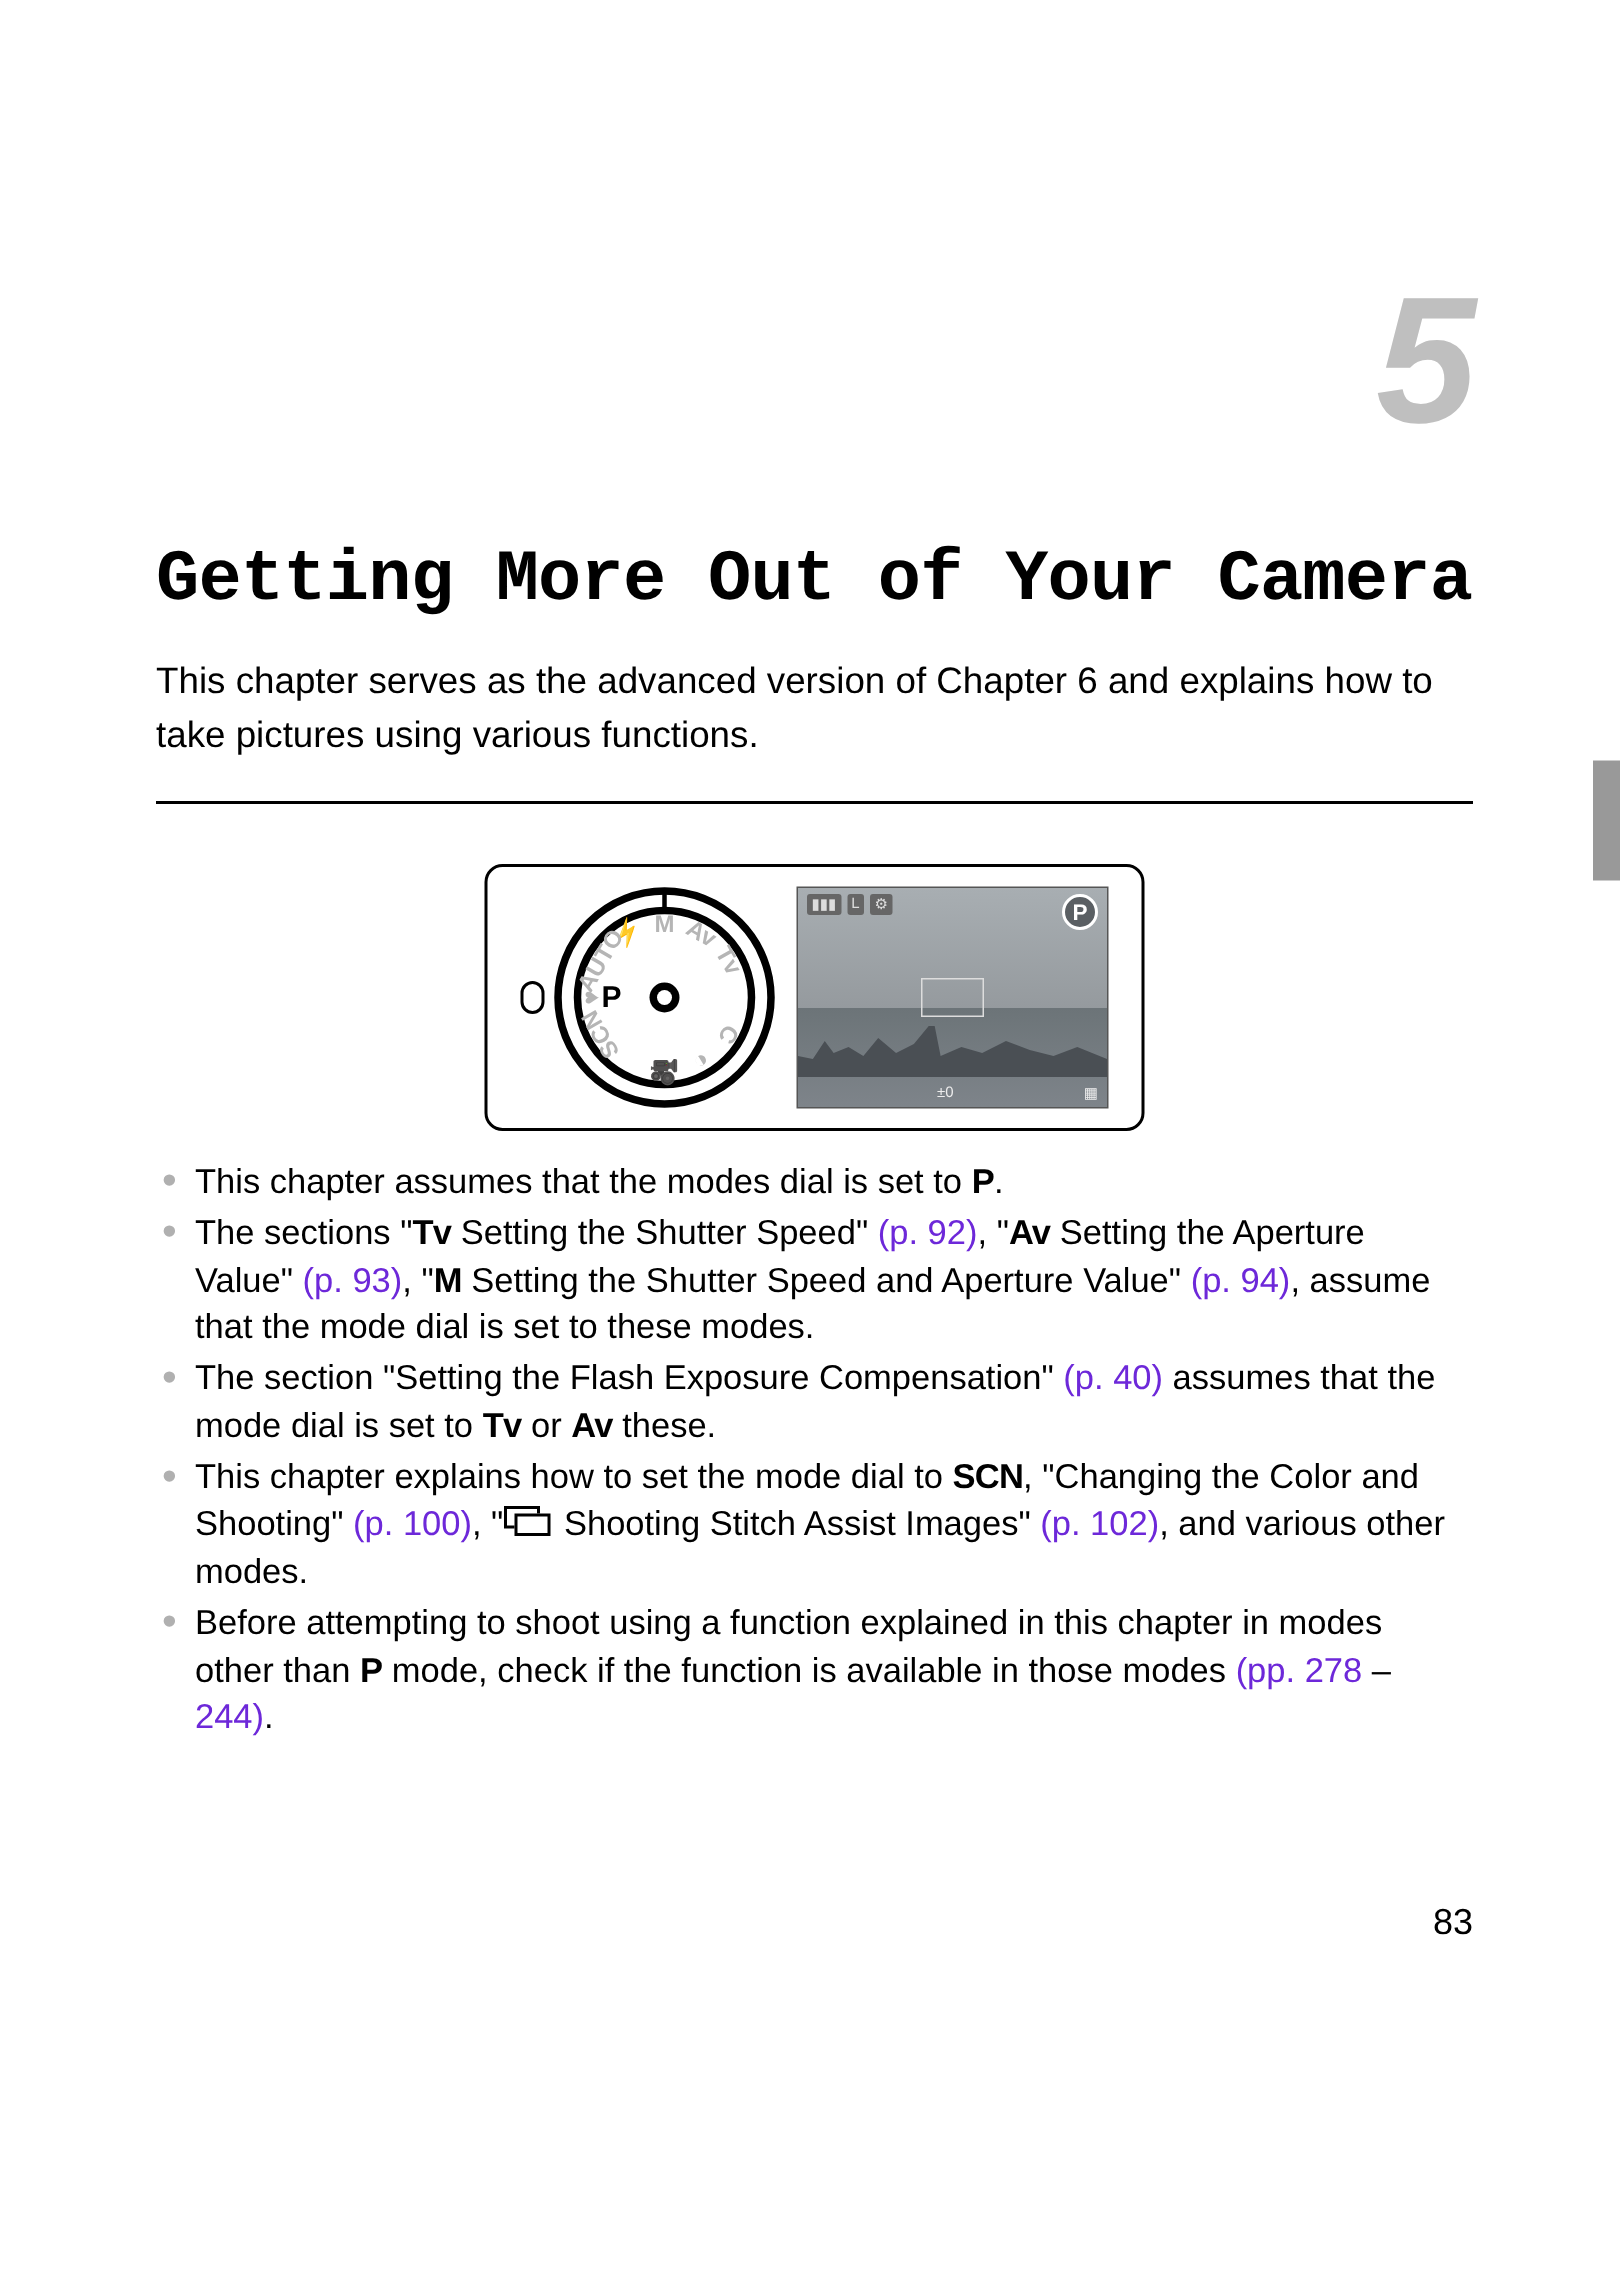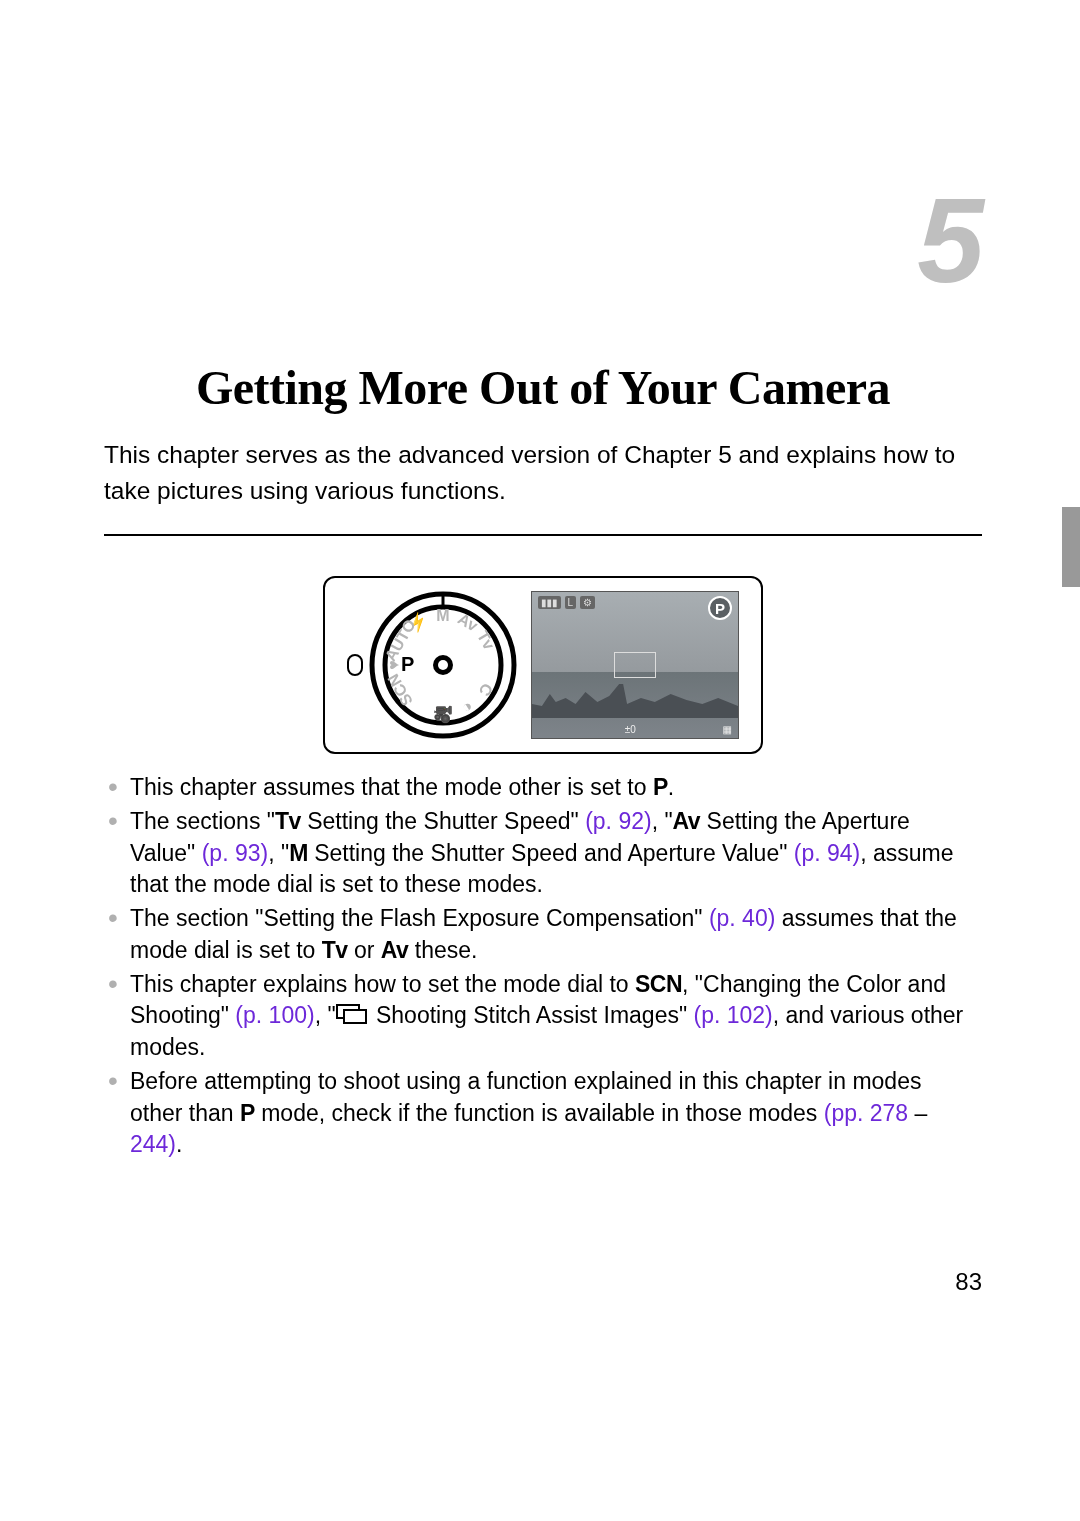--- a/index.html
+++ b/index.html
@@ -31,24 +31,24 @@
       font-size: 120px;
       font-weight: 900;
       font-style: italic;
       color: #bfbfbf;
       text-align: right;
       line-height: 1;
       margin-bottom: 60px;
       letter-spacing: -2px;
     }
     .chapter-title {
-      font-family: Liberation Serif, serif;
+      font-family: Liberation Mono, monospace;
       font-size: 48px;
       font-weight: 900;
-      text-align: center;
+      text-align: left;
       line-height: 1.15;
       margin-bottom: 22px;
       letter-spacing: -0.5px;
     }
     .chapter-intro {
       font-size: 24.5px;
       line-height: 1.45;
       margin-bottom: 26px;
     }
     .divider {
@@ -215,21 +215,21 @@
 <body>
 
 <div class="tab-marker"></div>
 
 <div class="page">
 
   <div class="chapter-number">5</div>
 
   <h1 class="chapter-title">Getting More Out of Your Camera</h1>
 
-  <p class="chapter-intro">This chapter serves as the advanced version of Chapter 5 and explains how to take pictures using various functions.</p>
+  <p class="chapter-intro">This chapter serves as the advanced version of Chapter 6 and explains how to take pictures using various functions.</p>
 
   <hr class="divider">
 
   <div class="figure">
     <div class="dial-wrap">
       <div class="dial-notch"></div>
       <div class="mode-dial">
         <svg viewBox="0 0 148 148">
           <circle cx="74" cy="74" r="71" fill="#fff" stroke="#000" stroke-width="5"></circle>
           <circle cx="74" cy="74" r="58" fill="none" stroke="#000" stroke-width="5"></circle>
@@ -270,21 +270,21 @@
       <div class="lcd-bottom">
         <span></span>
         <span>±0</span>
         <span>▦</span>
       </div>
     </div>
   </div>
 
   <ul class="notes">
     <li>
-      <span>This chapter assumes that the mode other is set to </span><span class="mode-icon">P</span><span>.</span>
+      <span>This chapter assumes that the modes dial is set to </span><span class="mode-icon">P</span><span>.</span>
     </li>
     <li>
       <span>The sections "</span><span class="mode-icon">Tv</span><span> Setting the Shutter Speed" </span><span class="link">(p. 92)</span><span>, "</span><span class="mode-icon">Av</span><span> Setting the Aperture Value" </span><span class="link">(p. 93)</span><span>, "</span><span class="mode-icon">M</span><span> Setting the Shutter Speed and Aperture Value" </span><span class="link">(p. 94)</span><span>, assume that the mode dial is set to these modes.</span>
     </li>
     <li>
       <span>The section "Setting the Flash Exposure Compensation" </span><span class="link">(p. 40)</span><span> assumes that the mode dial is set to </span><span class="mode-icon">Tv</span><span> or </span><span class="mode-icon">Av</span><span> these.</span>
     </li>
     <li>
       <span>This chapter explains how to set the mode dial to </span><span class="mode-icon">SCN</span><span>, "Changing the Color and Shooting" </span><span class="link">(p. 100)</span><span>, "</span><span class="stitch-wrap"><span class="b1"></span><span class="b2"></span></span><span> Shooting Stitch Assist Images" </span><span class="link">(p. 102)</span><span>, and various other modes.</span>
     </li>

